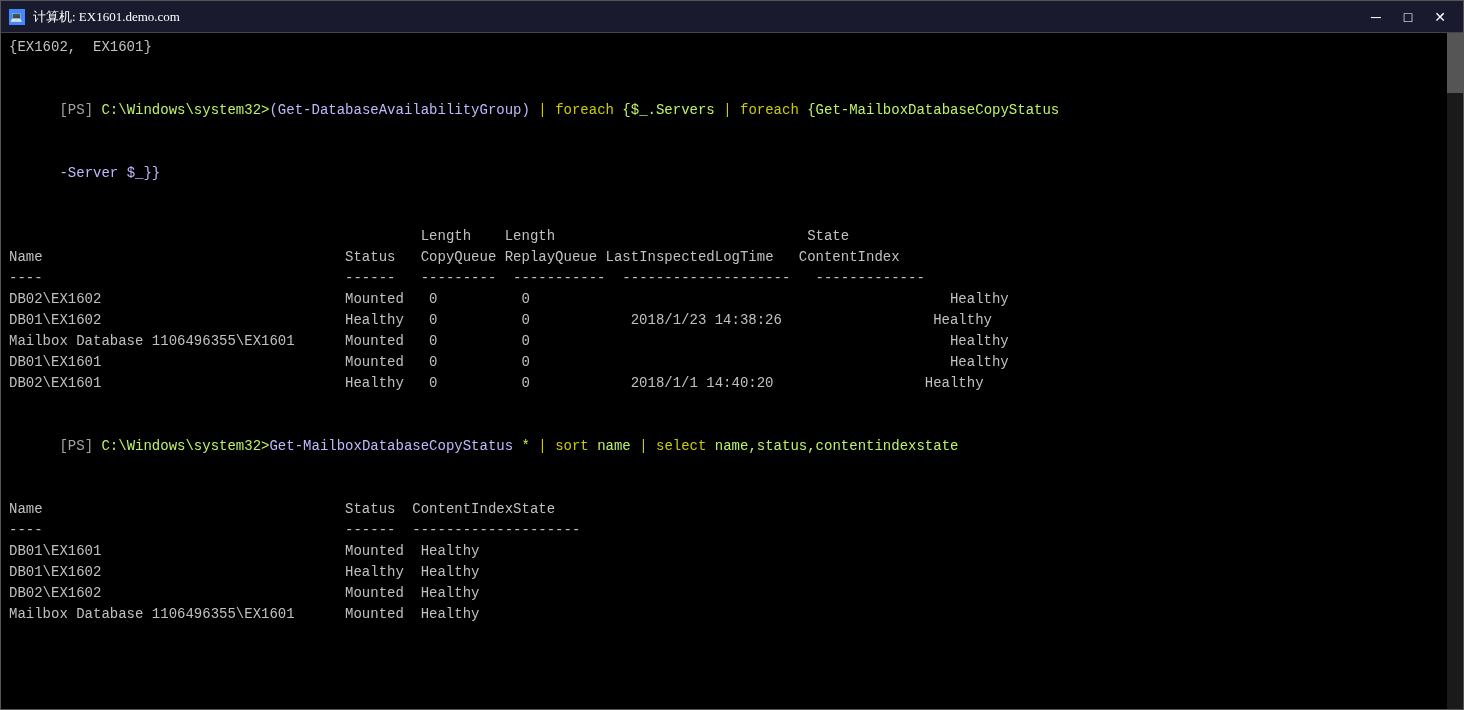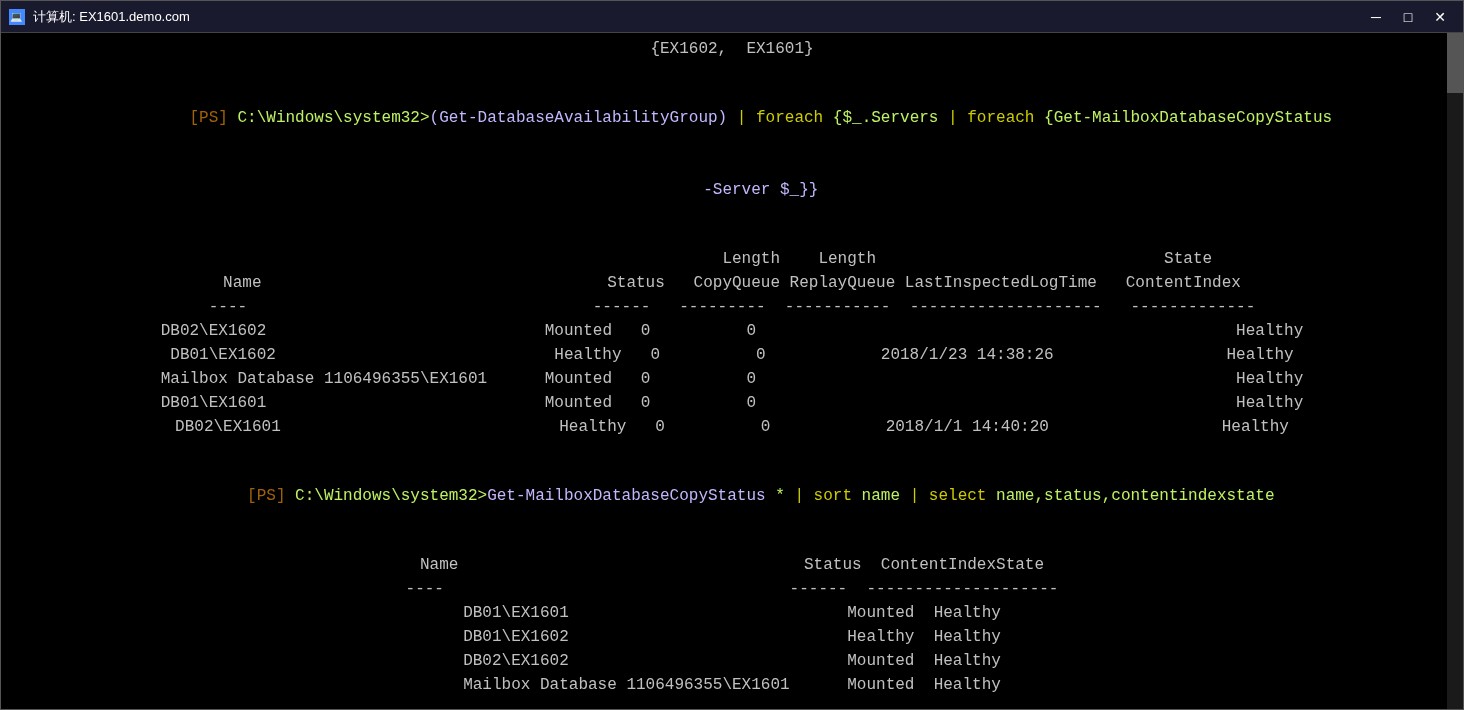--- a/index.html
+++ b/index.html
@@ -45,21 +45,21 @@
       align-items: center;
       justify-content: center;
       font-size: 10px;
       color: white;
       flex-shrink: 0;
     }
 
     .title-bar-text {
       color: #ffffff;
       font-size: 13px;
-      font-family: Liberation Sans, sans-serif;
+      font-family: Liberation Serif, serif;
       flex: 1;
     }
 
     .title-bar-controls {
       display: flex;
       gap: 2px;
     }
 
     .title-btn {
       width: 30px;
@@ -98,34 +98,33 @@
       width: 16px;
       height: 60px;
       background: #555;
     }
 
     .line {
       white-space: pre;
       line-height: 1.5;
       color: #c0c0c0;
       font-family: 'Courier New', Courier, monospace;
-      font-size: 16px;
-      text-align: center;
+      font-size: 14px;
     }
 
     .cyan {
       color: #c4b5fd;
     }
 
     .yellow-text {
       color: #cccc00;
     }
 
     .green-text {
-      color: #a16207;
+      color: #a3a3a3;
       font-family: Liberation Mono, monospace;
     }
 
     .white-text {
       color: #bef264;
     }
 
     .empty {
       height: 1.5em;
     }

